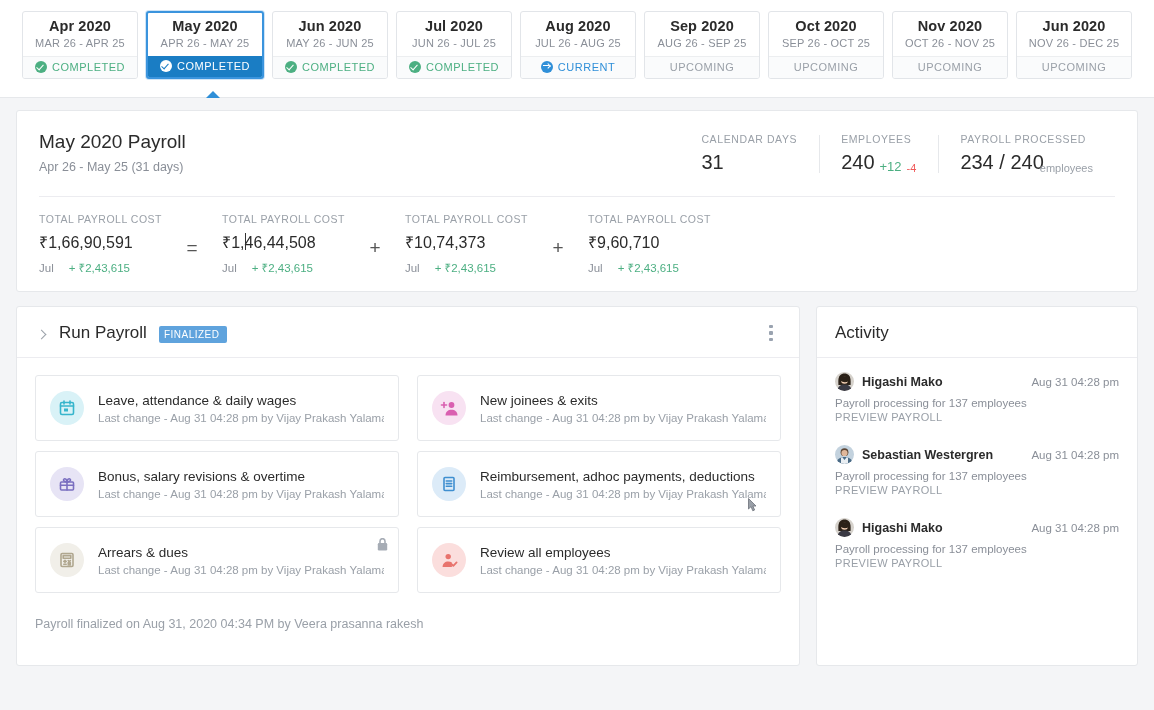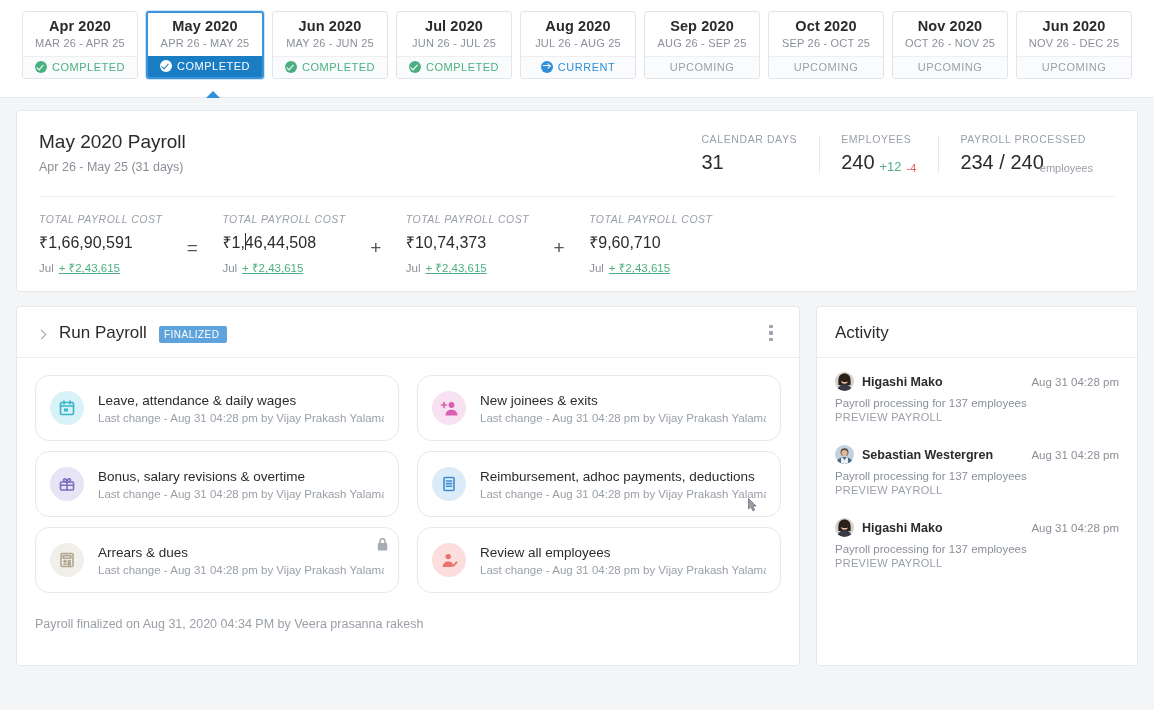--- a/index.html
+++ b/index.html
@@ -174,30 +174,29 @@
   .divider { height: 1px; background: #ececf0; margin: 22px 0 16px 0; }
 
   .costs { display: flex; align-items: flex-start; }
   .cost-block { position: relative; }
   .cost-label {
     font-size: 10.5px;
     color: #9aa0a8;
     letter-spacing: 0.5px;
     margin-bottom: 6px;
     white-space: nowrap;
-    font-style: italic;
   }
   .cost-value { font-size: 16px; color: #2b2b2b; white-space: nowrap; }
   .cost-sub {
     font-size: 11.5px;
     color: #8a8f98;
     margin-top: 7px;
     white-space: nowrap;
   }
-  .cost-sub .plus { color: #4caf82; margin-left: 5px; text-decoration: underline; }
+  .cost-sub .plus { color: #4caf82; margin-left: 15px; }
   .op {
     font-size: 19px;
     color: #555;
     padding: 0 0 0 0;
     align-self: center;
     margin-top: 8px;
     width: 60px;
     text-align: center;
     flex: none;
   }
@@ -261,21 +260,21 @@
   }
 
   .task-grid {
     display: grid;
     grid-template-columns: 1fr 1fr;
     gap: 10px 18px;
     padding: 17px 18px 10px 18px;
   }
   .task-card {
     border: 1px solid #e6e8eb;
-    border-radius: 14px;
+    border-radius: 3px;
     background: #fff;
     padding: 12px 14px;
     display: flex;
     align-items: center;
     gap: 14px;
     position: relative;
     cursor: pointer;
     height: 66px;
     overflow: hidden;
   }

